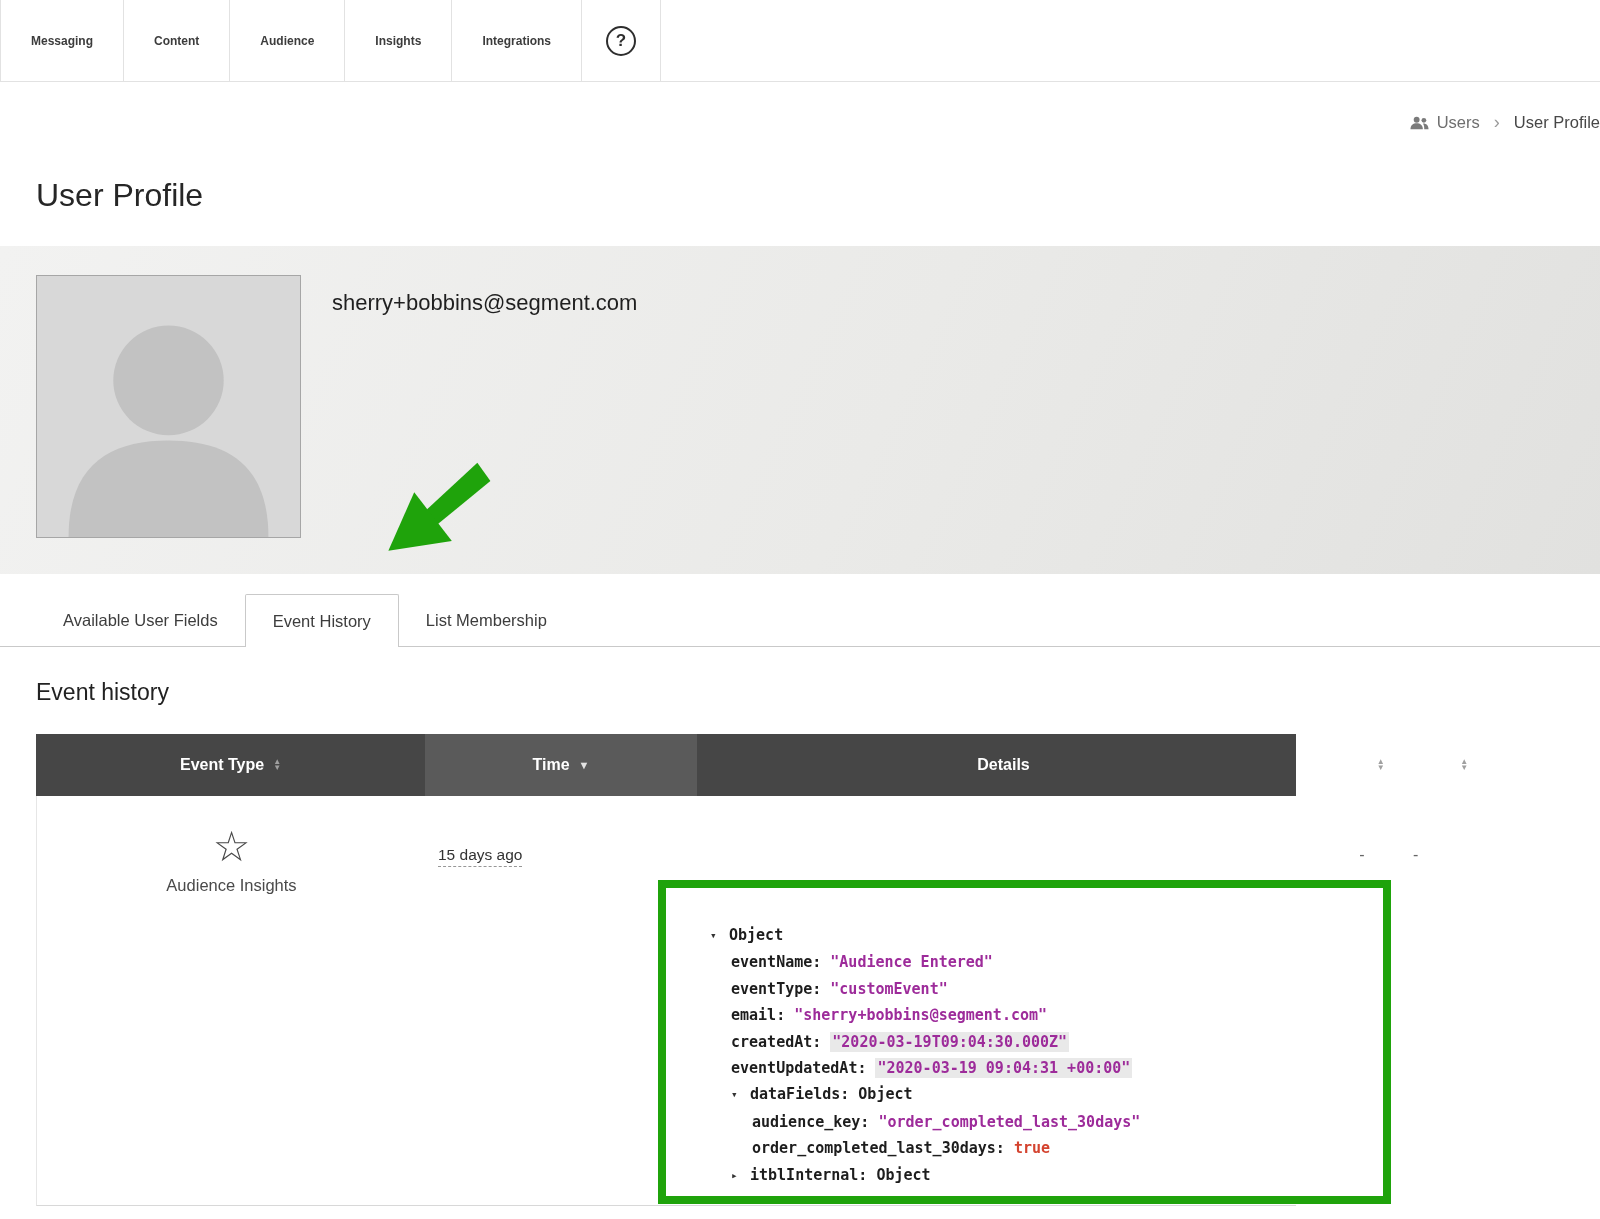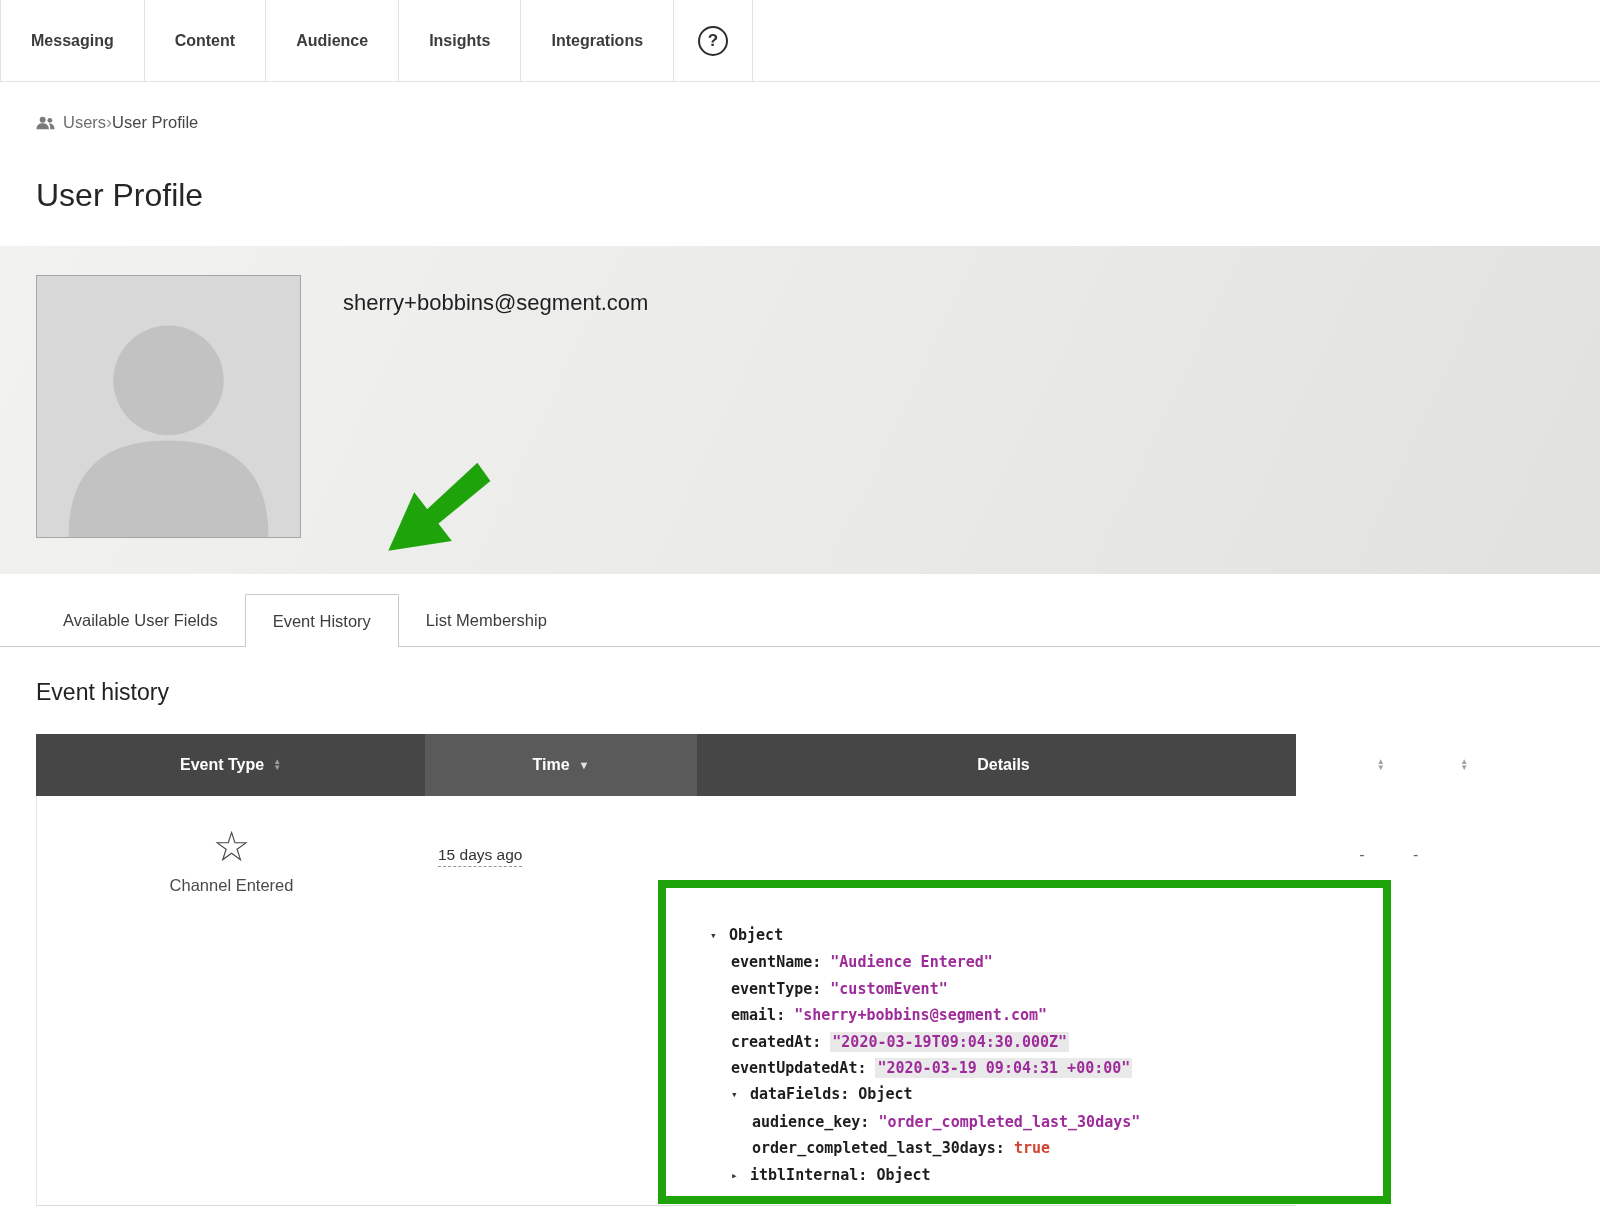--- a/index.html
+++ b/index.html
@@ -14,59 +14,59 @@
     height: 82px; display: flex; align-items: stretch;
     border-bottom: 1px solid #e2e2e2; background: #fff;
   }
   .brand { display: flex; align-items: center; gap: 13px; padding: 0 26px; }
   .brand-name {
     font-family: "DejaVu Sans Mono", monospace; font-weight: 700;
     font-size: 19px; letter-spacing: 3px; color: #3a3a3a;
   }
   .nav-item {
     display: flex; align-items: center; padding: 0 30px;
-    border-left: 1px solid #e2e2e2; font-weight: 700; font-size: 16px; color: #3c3c3c;
+    border-left: 1px solid #e2e2e2; font-weight: 700; font-size: 12px; color: #3c3c3c;
     cursor: pointer;
   }
   .nav-help {
     display: flex; align-items: center; justify-content: center;
     width: 80px; border-left: 1px solid #e2e2e2; border-right: 1px solid #e2e2e2;
     cursor: pointer;
   }
   .help-circle {
     width: 30px; height: 30px; border: 2.5px solid #2e2e2e; border-radius: 50%;
     display: flex; align-items: center; justify-content: center;
     font-weight: 700; font-size: 17px; color: #2e2e2e;
   }
 
   
   .breadcrumb {
-    display: flex; align-items: center; 
-    padding: 30px 0 0 36px; font-size: 16.5px;
+    display: flex; align-items: center; gap: 14px;
+    padding: 30px 0 0 36px; font-size: 16.5px; justify-content: flex-end;
   }
   .crumb-root { display: flex; align-items: center; gap: 8px; color: #6f6f6f; cursor: pointer; }
   .crumb-sep { color: #9a9a9a; font-size: 18px; }
   .crumb-current { color: #474747; }
 
   
   .page-title {
     margin: 44px 0 0 36px; font-size: 32px; font-weight: 500; color: #262626;
   }
 
   
   .banner {
     margin-top: 32px; height: 328px; position: relative;
     background: linear-gradient(115deg, #f2f2f1 0%, #eaeae8 55%, #e1e1df 100%);
   }
   .avatar-box {
     position: absolute; left: 36px; top: 29px; width: 265px; height: 263px;
     background: #d8d8d8; border: 1px solid #a6a6a6; overflow: hidden;
   }
   .profile-email {
-    position: absolute; left: 343px; top: 44px; font-size: 22px; color: #1f1f1f;
+    position: absolute; left: 332px; top: 44px; font-size: 22px; color: #1f1f1f;
   }
 
   
   .annotation-arrow { position: absolute; left: 358px; top: 446px; z-index: 6; pointer-events: none; }
 
   
   .tabs {
     margin-top: 20px; padding-left: 36px; display: flex; align-items: stretch;
     height: 53px; border-bottom: 1px solid #c9c9c9;
   }
@@ -216,21 +216,21 @@
         <span class="sort-both">
           <span>▲</span>
             <span>▼</span>
         </span>
       </div>
     </div>
 
     <div class="trow">
       <div class="cell-event">
         <div class="star-icon">☆</div>
-        <span class="event-type-label">Channel Entered</span>
+        <span class="event-type-label">Audience Insights</span>
       </div>
       <div class="cell-time">
         <span class="time-text">15 days ago</span>
       </div>
       <div class="cell-details"></div>
       <div class="cell-city">-</div>
       <div class="cell-state">-</div>
 
       <div class="details-box">
         <div class="jline lvl0">

